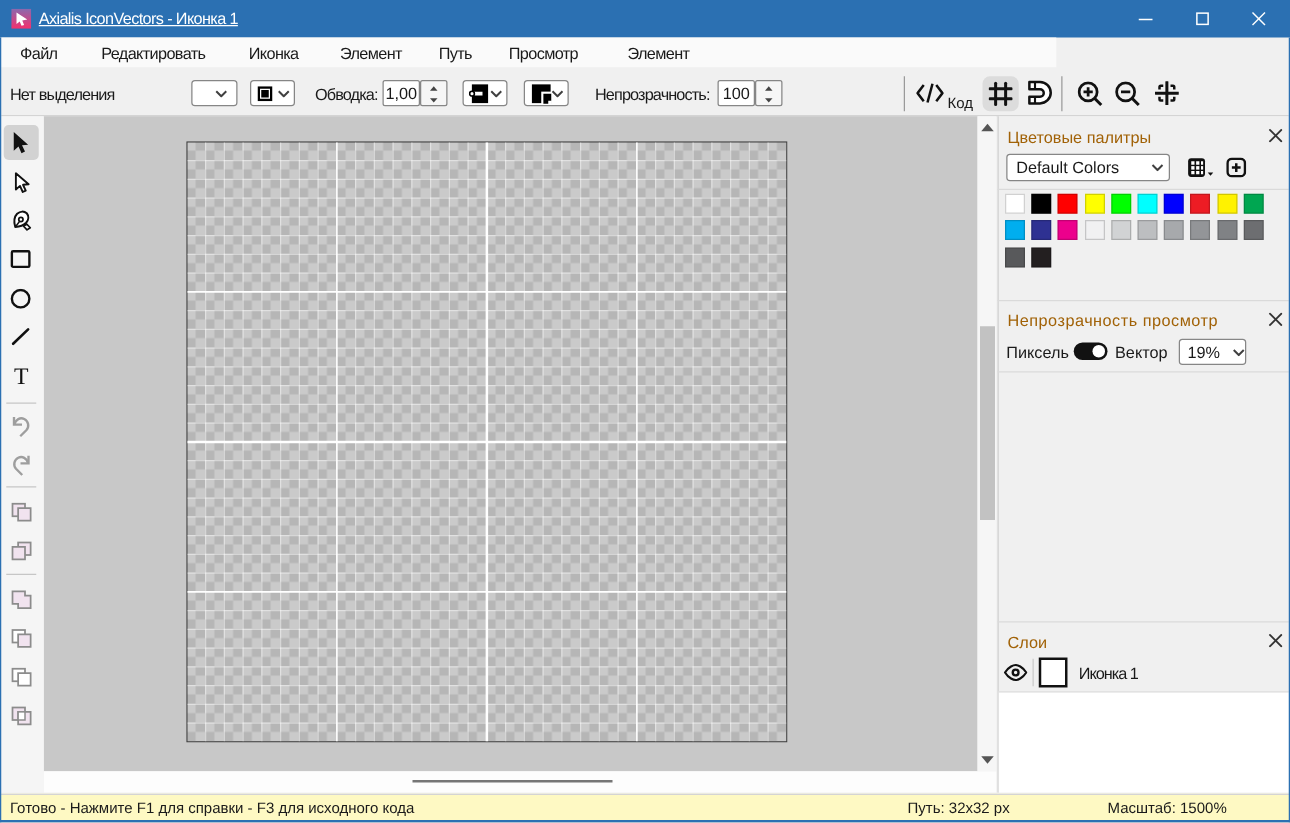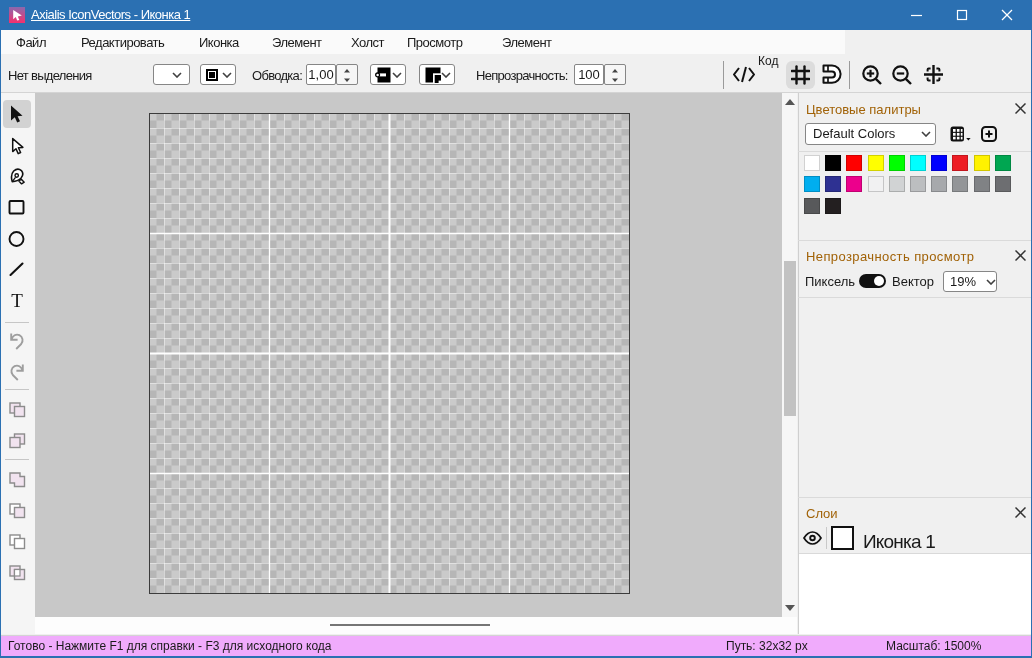--- a/index.html
+++ b/index.html
@@ -29,21 +29,21 @@
 #hscroll { left:35px; top:617px; width:762px; height:17px; background:#fdfdfd; }
 #hthumb { left:330px; top:624px; width:160px; height:2px; background:#767676; }
 #vscroll { left:782px; top:93px; width:15px; height:524px; background:#f6f6f6; }
 #vthumb { left:784px; top:261px; width:12px; height:155px; background:#c2c2c2; }
 
 #rightpanel { left:798px; top:93px; width:233px; height:541px; background:#f0f0f0; border-left:1px solid #cfcfcf; }
 .phead { position:absolute; font-size:13px; color:#a16207; }
 .psep { position:absolute; left:798px; width:233px; height:1px; background:#dadada; }
 .swatch { position:absolute; width:16px; height:16px; border:1px solid rgba(0,0,0,0.18); }
 
-#statusbar { left:0; top:635px; width:1032px; height:21px; background:#f0abfc; border-top:1px solid #d4d4d4; font-size:12px; }
+#statusbar { left:0; top:635px; width:1032px; height:21px; background:#fef9c3; border-top:1px solid #d4d4d4; font-size:12px; }
 #statusbar span { position:absolute; top:3px; }
 
 .wborder { background:#2b70b2; }
 </style>
 </head>
 <body>
 
 <div class="abs" id="titlebar"></div>
 <svg class="abs" style="left:9px;top:7px" width="16" height="16">
   <defs>
@@ -61,21 +61,21 @@
   <rect x="63.5" y="10.5" width="9" height="9" fill="none" stroke="#fff" stroke-width="1.2"></rect>
   <line x1="108" y1="10" x2="118" y2="20" stroke="#fff" stroke-width="1.2"></line>
   <line x1="118" y1="10" x2="108" y2="20" stroke="#fff" stroke-width="1.2"></line>
 </svg>
 
 <div class="abs" id="menubar">
   <span class="menuitem" style="left:15px">Файл</span>
   <span class="menuitem" style="left:80px">Редактировать</span>
   <span class="menuitem" style="left:198px">Иконка</span>
   <span class="menuitem" style="left:271px">Элемент</span>
-  <span class="menuitem" style="left:350px">Холст</span>
+  <span class="menuitem" style="left:350px">Путь</span>
   <span class="menuitem" style="left:406px">Просмотр</span>
   <span class="menuitem" style="left:501px">Элемент</span>
 </div>
 
 <div class="abs" id="toolbar"></div>
 <span class="tlabel" style="left:8px">Нет выделения</span>
 <div class="combo" style="left:153px;width:37px"></div>
 <svg class="chev" style="left:172px;top:72px;position:absolute" width="10" height="6">
     <polyline points="1,1 5,5 9,1" fill="none" stroke="#404040" stroke-width="1.6"></polyline>
   </svg>
@@ -120,21 +120,21 @@
     <path d="M7,1 L10,4.5 H4 Z" fill="#444"></path>
     <path d="M7,14 L4,10.5 H10 Z" fill="#444"></path>
   </svg>
 <div class="vsep" style="left:723px;top:61px;height:28px"></div>
 
 <svg class="abs" style="left:733px;top:66px" width="22" height="17">
   <polyline points="6,2 1,8.5 6,15" fill="none" stroke="#111" stroke-width="2"></polyline>
   <polyline points="16,2 21,8.5 16,15" fill="none" stroke="#111" stroke-width="2"></polyline>
   <line x1="9" y1="16" x2="13" y2="1" stroke="#111" stroke-width="2"></line>
 </svg>
-<span class="abs" style="left:758px;top:54px;font-size:12px">Код</span>
+<span class="abs" style="left:758px;top:75px;font-size:12px">Код</span>
 <div class="abs" style="left:786px;top:61px;width:29px;height:28px;background:#dcdcdc;border-radius:6px"></div>
 <svg class="abs" style="left:791px;top:65px" width="19" height="20">
   <g stroke="#111" stroke-width="2.4" stroke-linecap="round">
     <line x1="5.5" y1="1.5" x2="5.5" y2="18.5"></line>
     <line x1="13.5" y1="1.5" x2="13.5" y2="18.5"></line>
     <line x1="0.8" y1="6" x2="18.2" y2="6"></line>
     <line x1="0.8" y1="14" x2="18.2" y2="14"></line>
   </g>
 </svg>
 
@@ -402,21 +402,21 @@
       <line x1="0.5" y1="0.5" x2="10.5" y2="10.5"></line>
       <line x1="10.5" y1="0.5" x2="0.5" y2="10.5"></line>
     </g>
   </svg>
 <svg class="abs" style="left:803px;top:531px" width="19" height="14">
   <path d="M1,7 C4,2.2 8,1 9.5,1 C11,1 15,2.2 18,7 C15,11.8 11,13 9.5,13 C8,13 4,11.8 1,7 Z" fill="none" stroke="#111" stroke-width="1.7"></path>
   <circle cx="9.5" cy="7" r="2.3" fill="none" stroke="#111" stroke-width="1.9"></circle>
 </svg>
 <div class="abs" style="left:826px;top:527px;width:1px;height:22px;background:#c9c9c9"></div>
 <div class="abs" style="left:831px;top:526px;width:23px;height:24px;background:#fff;border:2px solid #111"></div>
-<span class="abs" style="left:863px;top:531px;font-size:19px;letter-spacing:-0.8px">Иконка 1</span>
+<span class="abs" style="left:863px;top:531px;font-size:13px;letter-spacing:-0.8px">Иконка 1</span>
 <div class="abs" style="left:799px;top:553px;width:232px;height:81px;background:#fff;border-top:1px solid #d9d9d9"></div>
 
 <div class="abs" id="statusbar">
   <span style="left:8px">Готово - Нажмите F1 для справки - F3 для исходного кода</span>
   <span style="left:726px">Путь: 32x32 px</span>
   <span style="left:886px">Масштаб: 1500%</span>
 </div>
 
 <div class="abs wborder" style="left:0;top:30px;width:1px;height:628px"></div>
 <div class="abs wborder" style="left:1031px;top:30px;width:1px;height:628px"></div>

